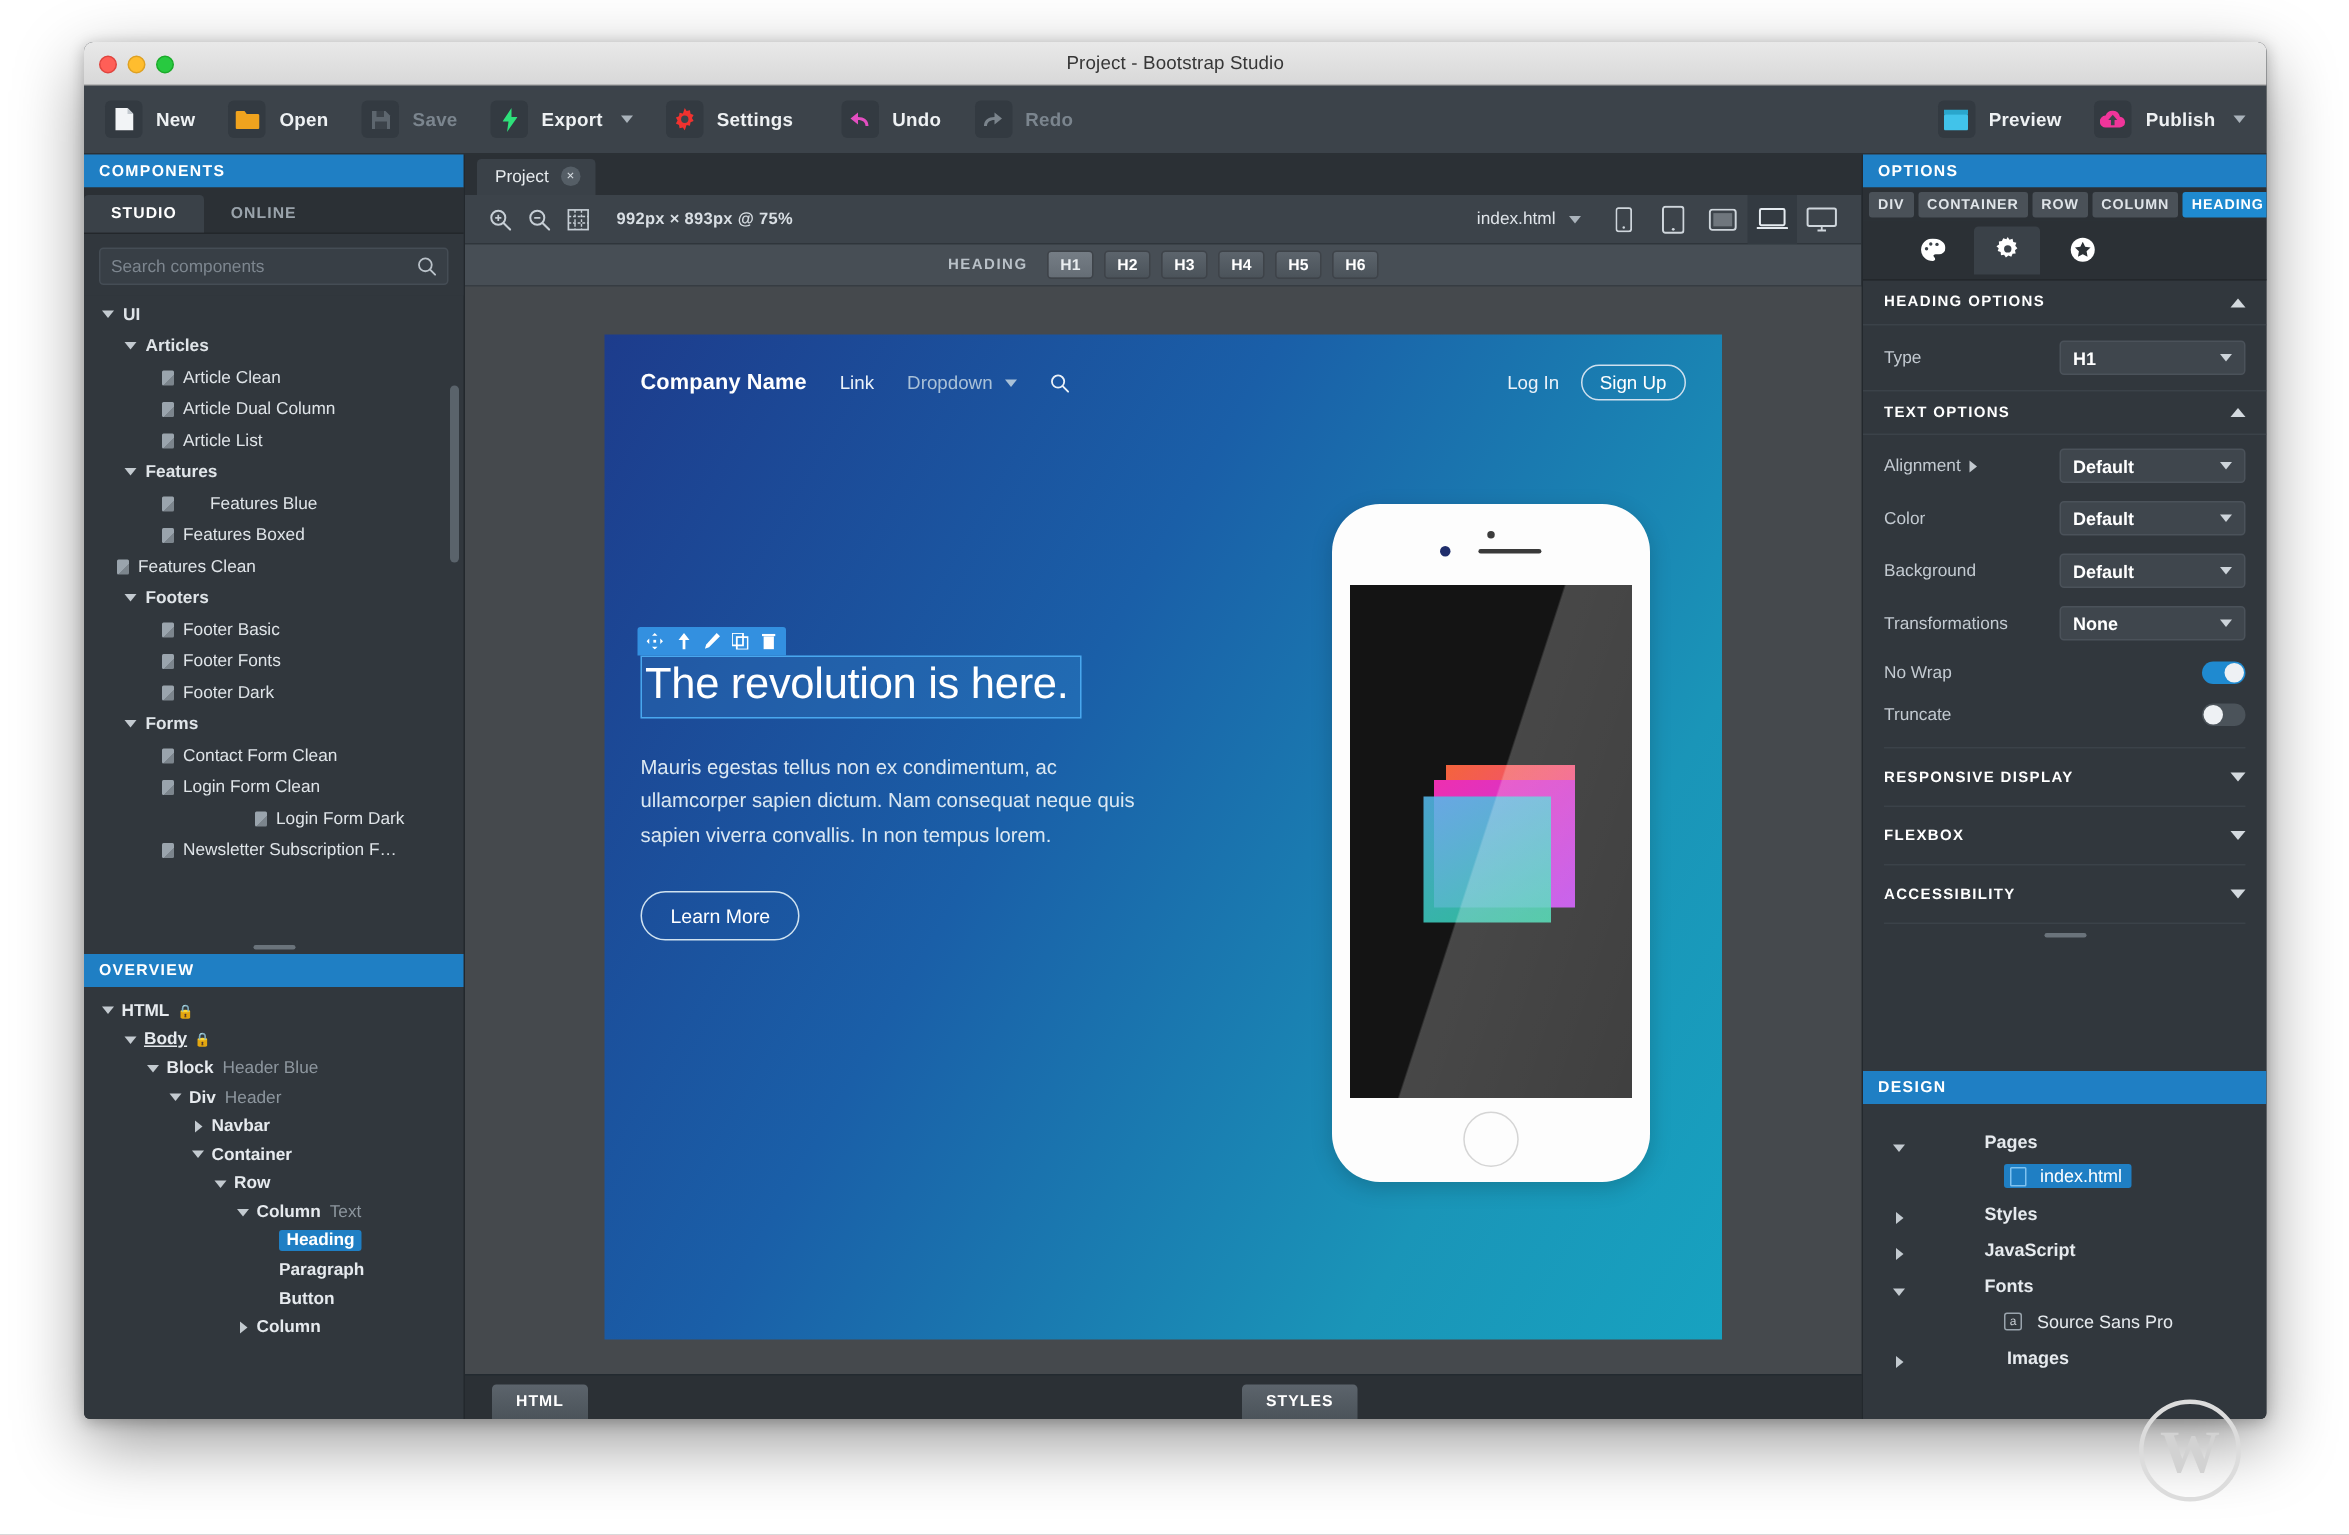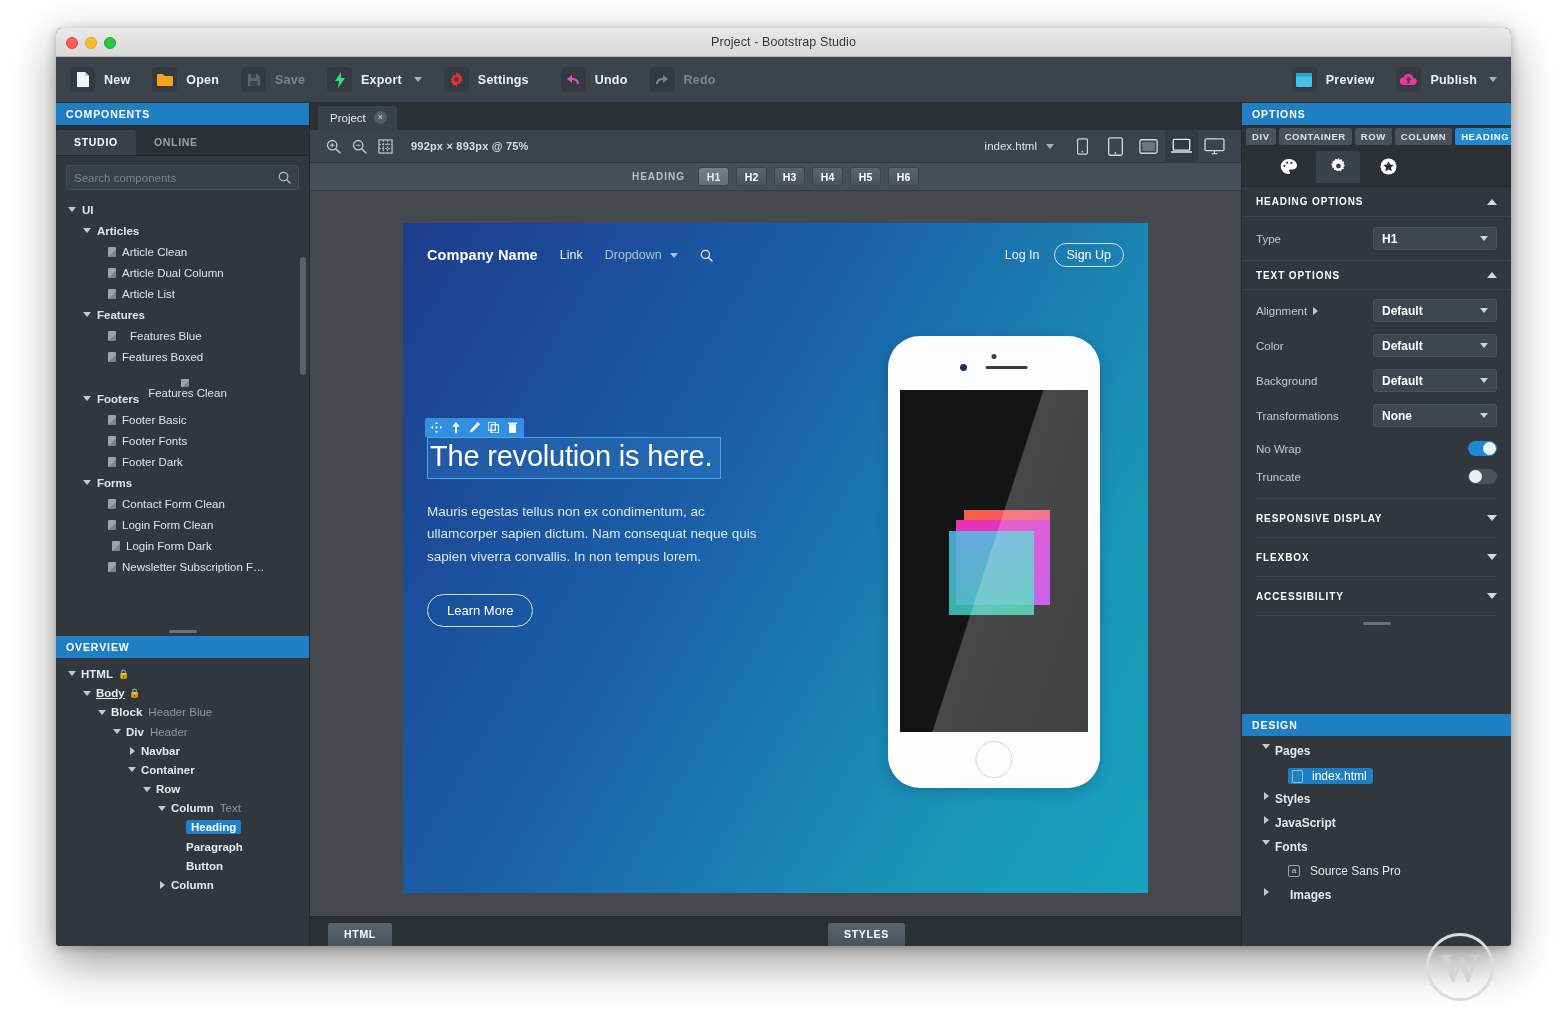--- a/index.html
+++ b/index.html
@@ -224,21 +224,21 @@
     padding:0 8px; font-size:12px; font-weight:bold; color:#fff; cursor:default;
   }
   .toggle{ width:29px; height:15px; border-radius:8px; background:#5a6views; position:relative;}
   .toggle.on{ background:#1f8ad0;}
   .toggle .knob{ position:absolute; top:1px; width:13px;height:13px;border-radius:50%; background:#eef1f4;}
   .toggle.on .knob{ right:1px;}
   .toggle.off{ background:#4b535a;}
   .toggle.off .knob{ left:1px;}
   .hr{ height:1px; background:#3b4249; margin:4px 14px;}
   .design-tree{ padding:8px 0 0 0;}
-  .drow{ display:flex; align-items:flex-start; height:24px; font-size:12px; color:#e6eaee; white-space:nowrap; cursor:default;}
+  .drow{ display:flex; align-items:flex-end; height:24px; font-size:12px; color:#e6eaee; white-space:nowrap; cursor:default;gap:48px;}
   .file-ico{ width:11px;height:13px;border:1px solid #7fc2ef; border-radius:1px; margin-right:6px; flex:0 0 11px;}
   .font-ico{
     width:12px;height:12px;border:1px solid #9aa4ad; border-radius:2px; margin-right:7px; flex:0 0 12px;
     font-size:8px; color:#c8ced4; display:flex;align-items:center;justify-content:center; line-height:1;
   }
   .sel-row{ background:#1f7fc4; border-radius:2px; padding:1px 6px 1px 4px; color:#fff;}
   
   .wm{
     position:absolute; right:26px; bottom:22px; width:68px;height:68px;border-radius:50%;
     border:3px solid #dcdcdc; color:#d2d2d2; font-size:40px; font-weight:bold;
@@ -410,28 +410,28 @@
             </div>
             <div class="trow" style="padding-left: 25px;">
               <span class="tw">
                 <span class="tri-d"></span>
               </span>
               <span class="t-bold" style="margin-left: 4px;">Features</span>
             </div>
             <div class="trow" style="padding-left: 40px;">
               <span class="tw"></span>
               <span class="leaf-ico"></span>
-              <span style="margin-left: 8px;">Features Blue</span>
+              <span style="margin-left: 18px;">Features Blue</span>
             </div>
             <div class="trow" style="padding-left: 40px;">
               <span class="tw"></span>
               <span class="leaf-ico"></span>
               <span style="margin-left: 0px;">Features Boxed</span>
             </div>
-            <div class="trow" style=" flex-direction: column;">
+            <div class="trow" style="">
               <span class="tw"></span>
               <span class="leaf-ico"></span>
               <span style="margin-left: 0px;">Features Clean</span>
             </div>
             <div class="trow" style="padding-left: 25px;">
               <span class="tw">
                 <span class="tri-d"></span>
               </span>
               <span class="t-bold" style="margin-left: 4px;">Footers</span>
             </div>
@@ -459,21 +459,21 @@
             <div class="trow" style="padding-left: 40px;">
               <span class="tw"></span>
               <span class="leaf-ico"></span>
               <span style="margin-left: 0px;">Contact Form Clean</span>
             </div>
             <div class="trow" style="padding-left: 40px;">
               <span class="tw"></span>
               <span class="leaf-ico"></span>
               <span style="margin-left: 0px;">Login Form Clean</span>
             </div>
-            <div class="trow" style="padding-left: 44px;">
+            <div class="trow" style="padding-left: 64px; margin-left: 38px;">
               <span class="tw"></span>
               <span class="leaf-ico"></span>
               <span style="margin-left: 0px;">Login Form Dark</span>
             </div>
             <div class="trow" style="padding-left: 40px;">
               <span class="tw"></span>
               <span class="leaf-ico"></span>
               <span style="margin-left: 0px;">Newsletter Subscription F…</span>
             </div>
           </div>

